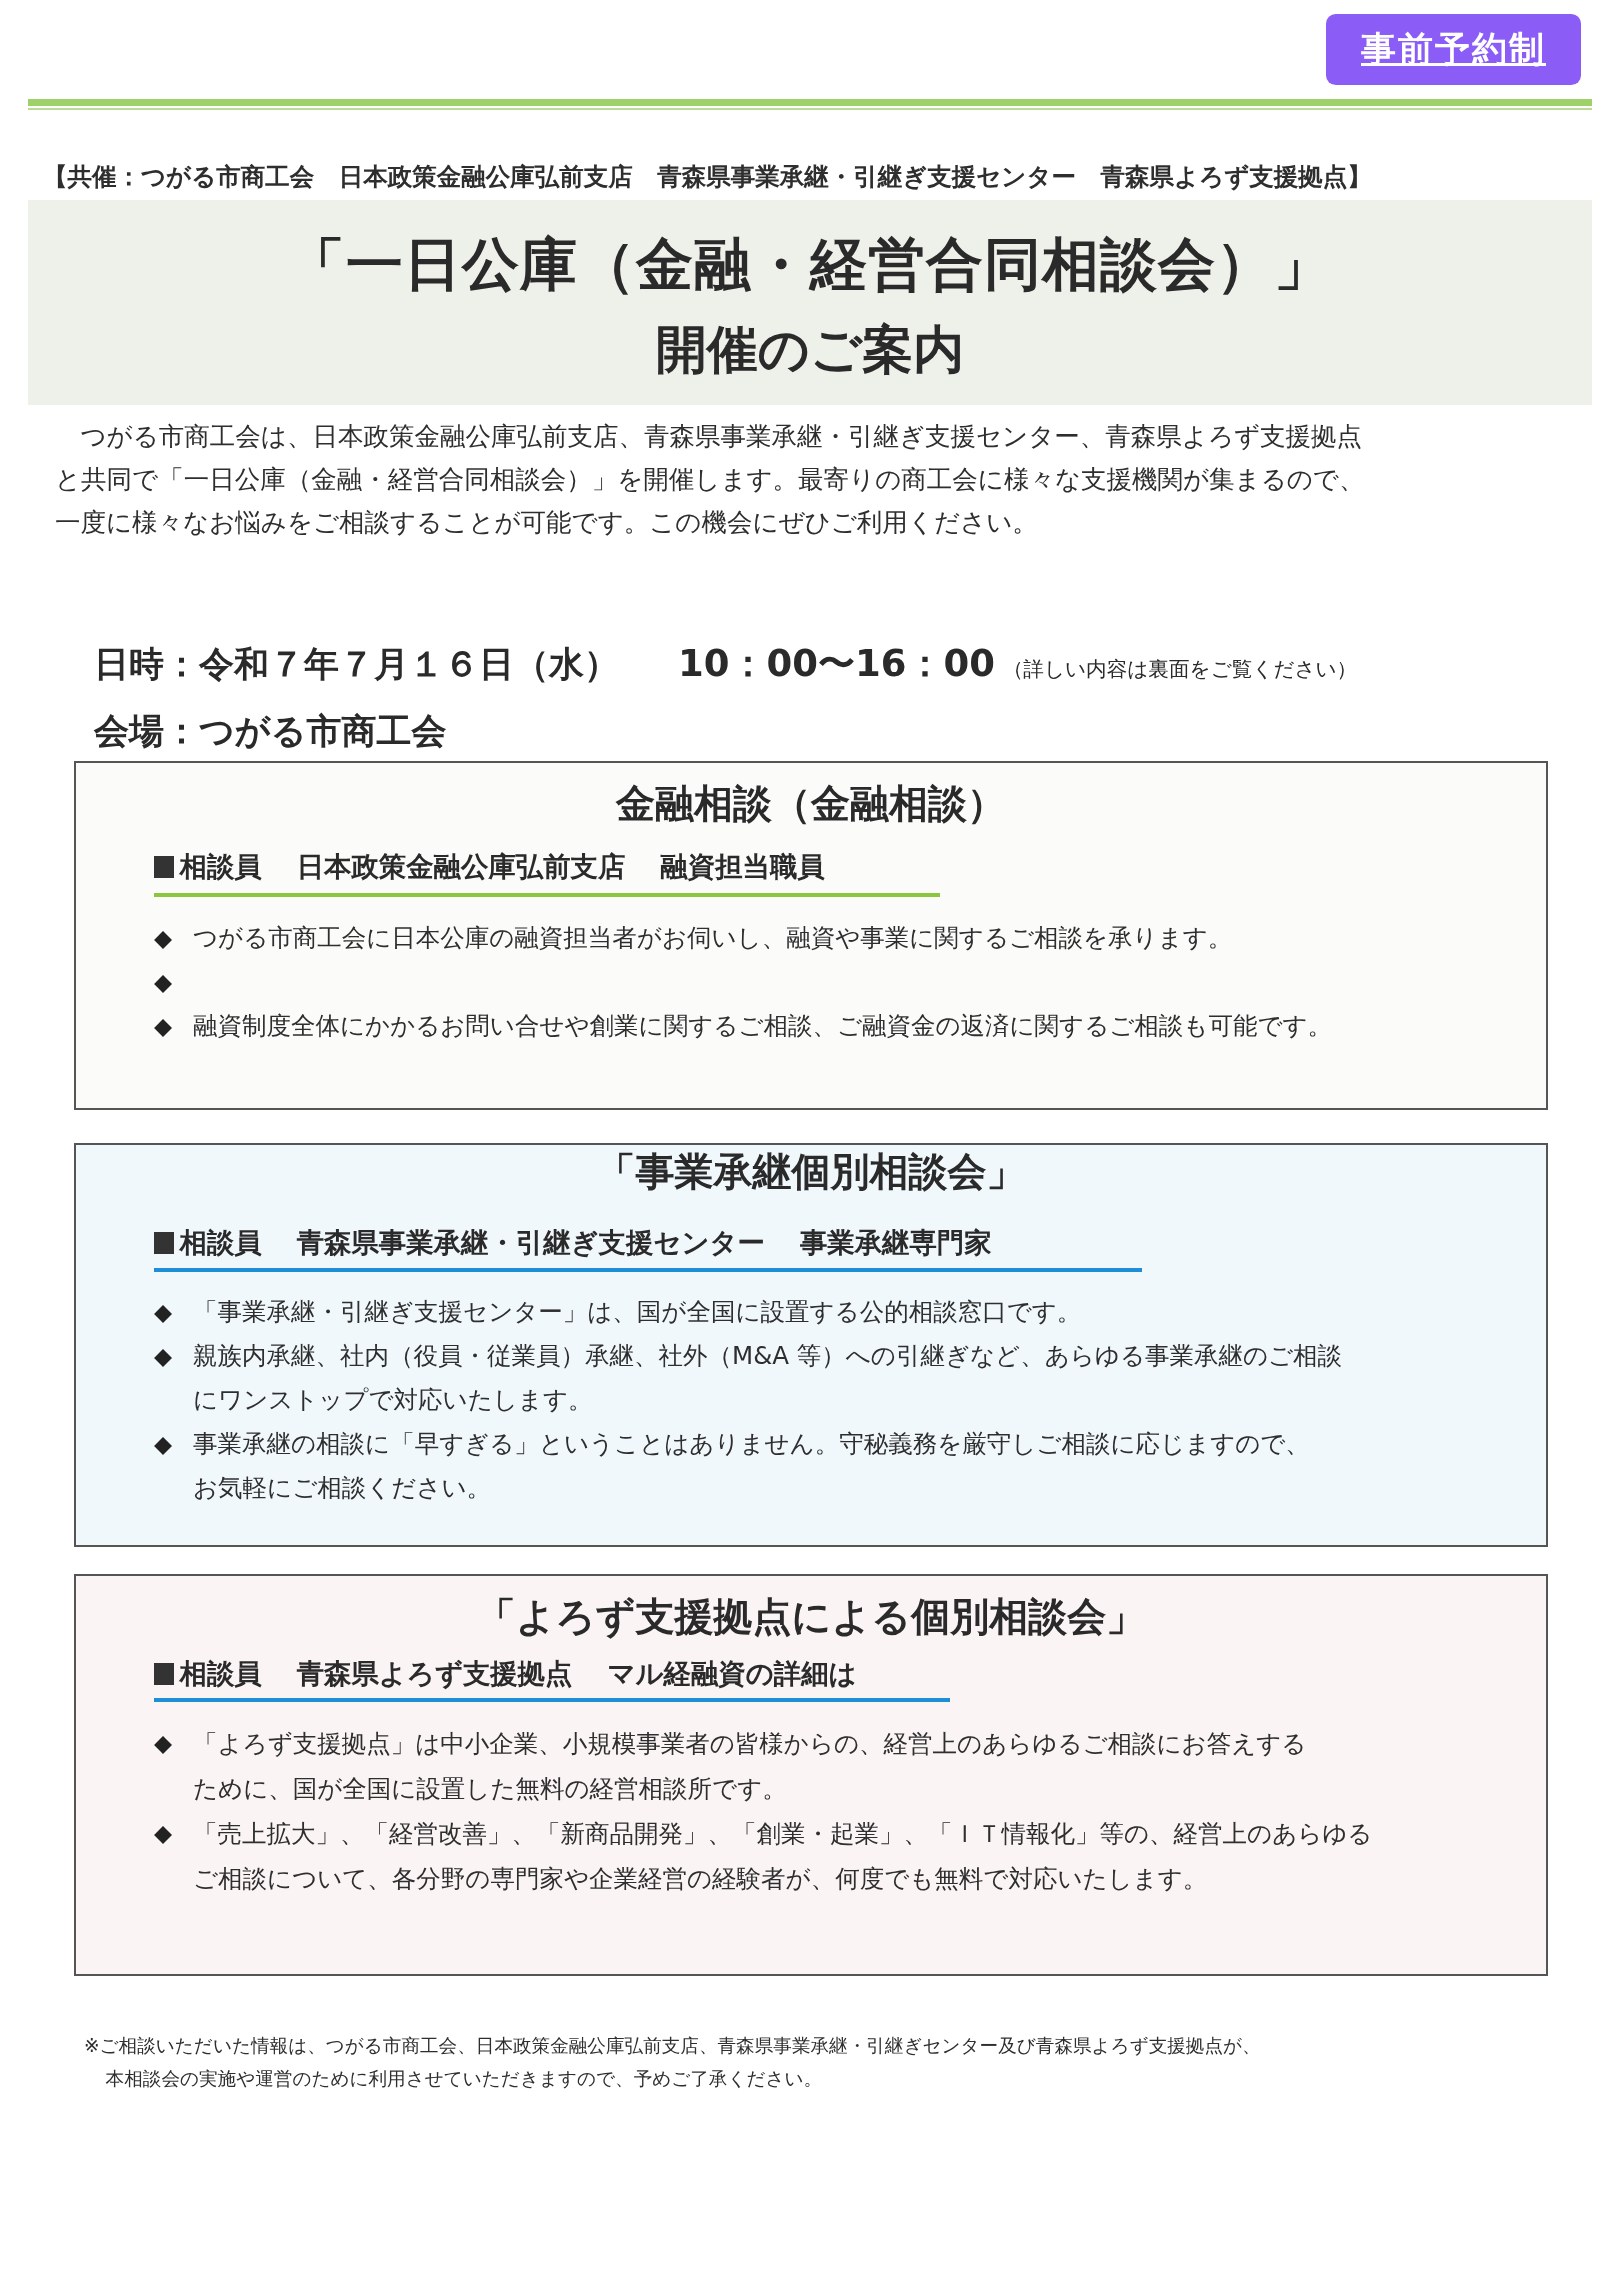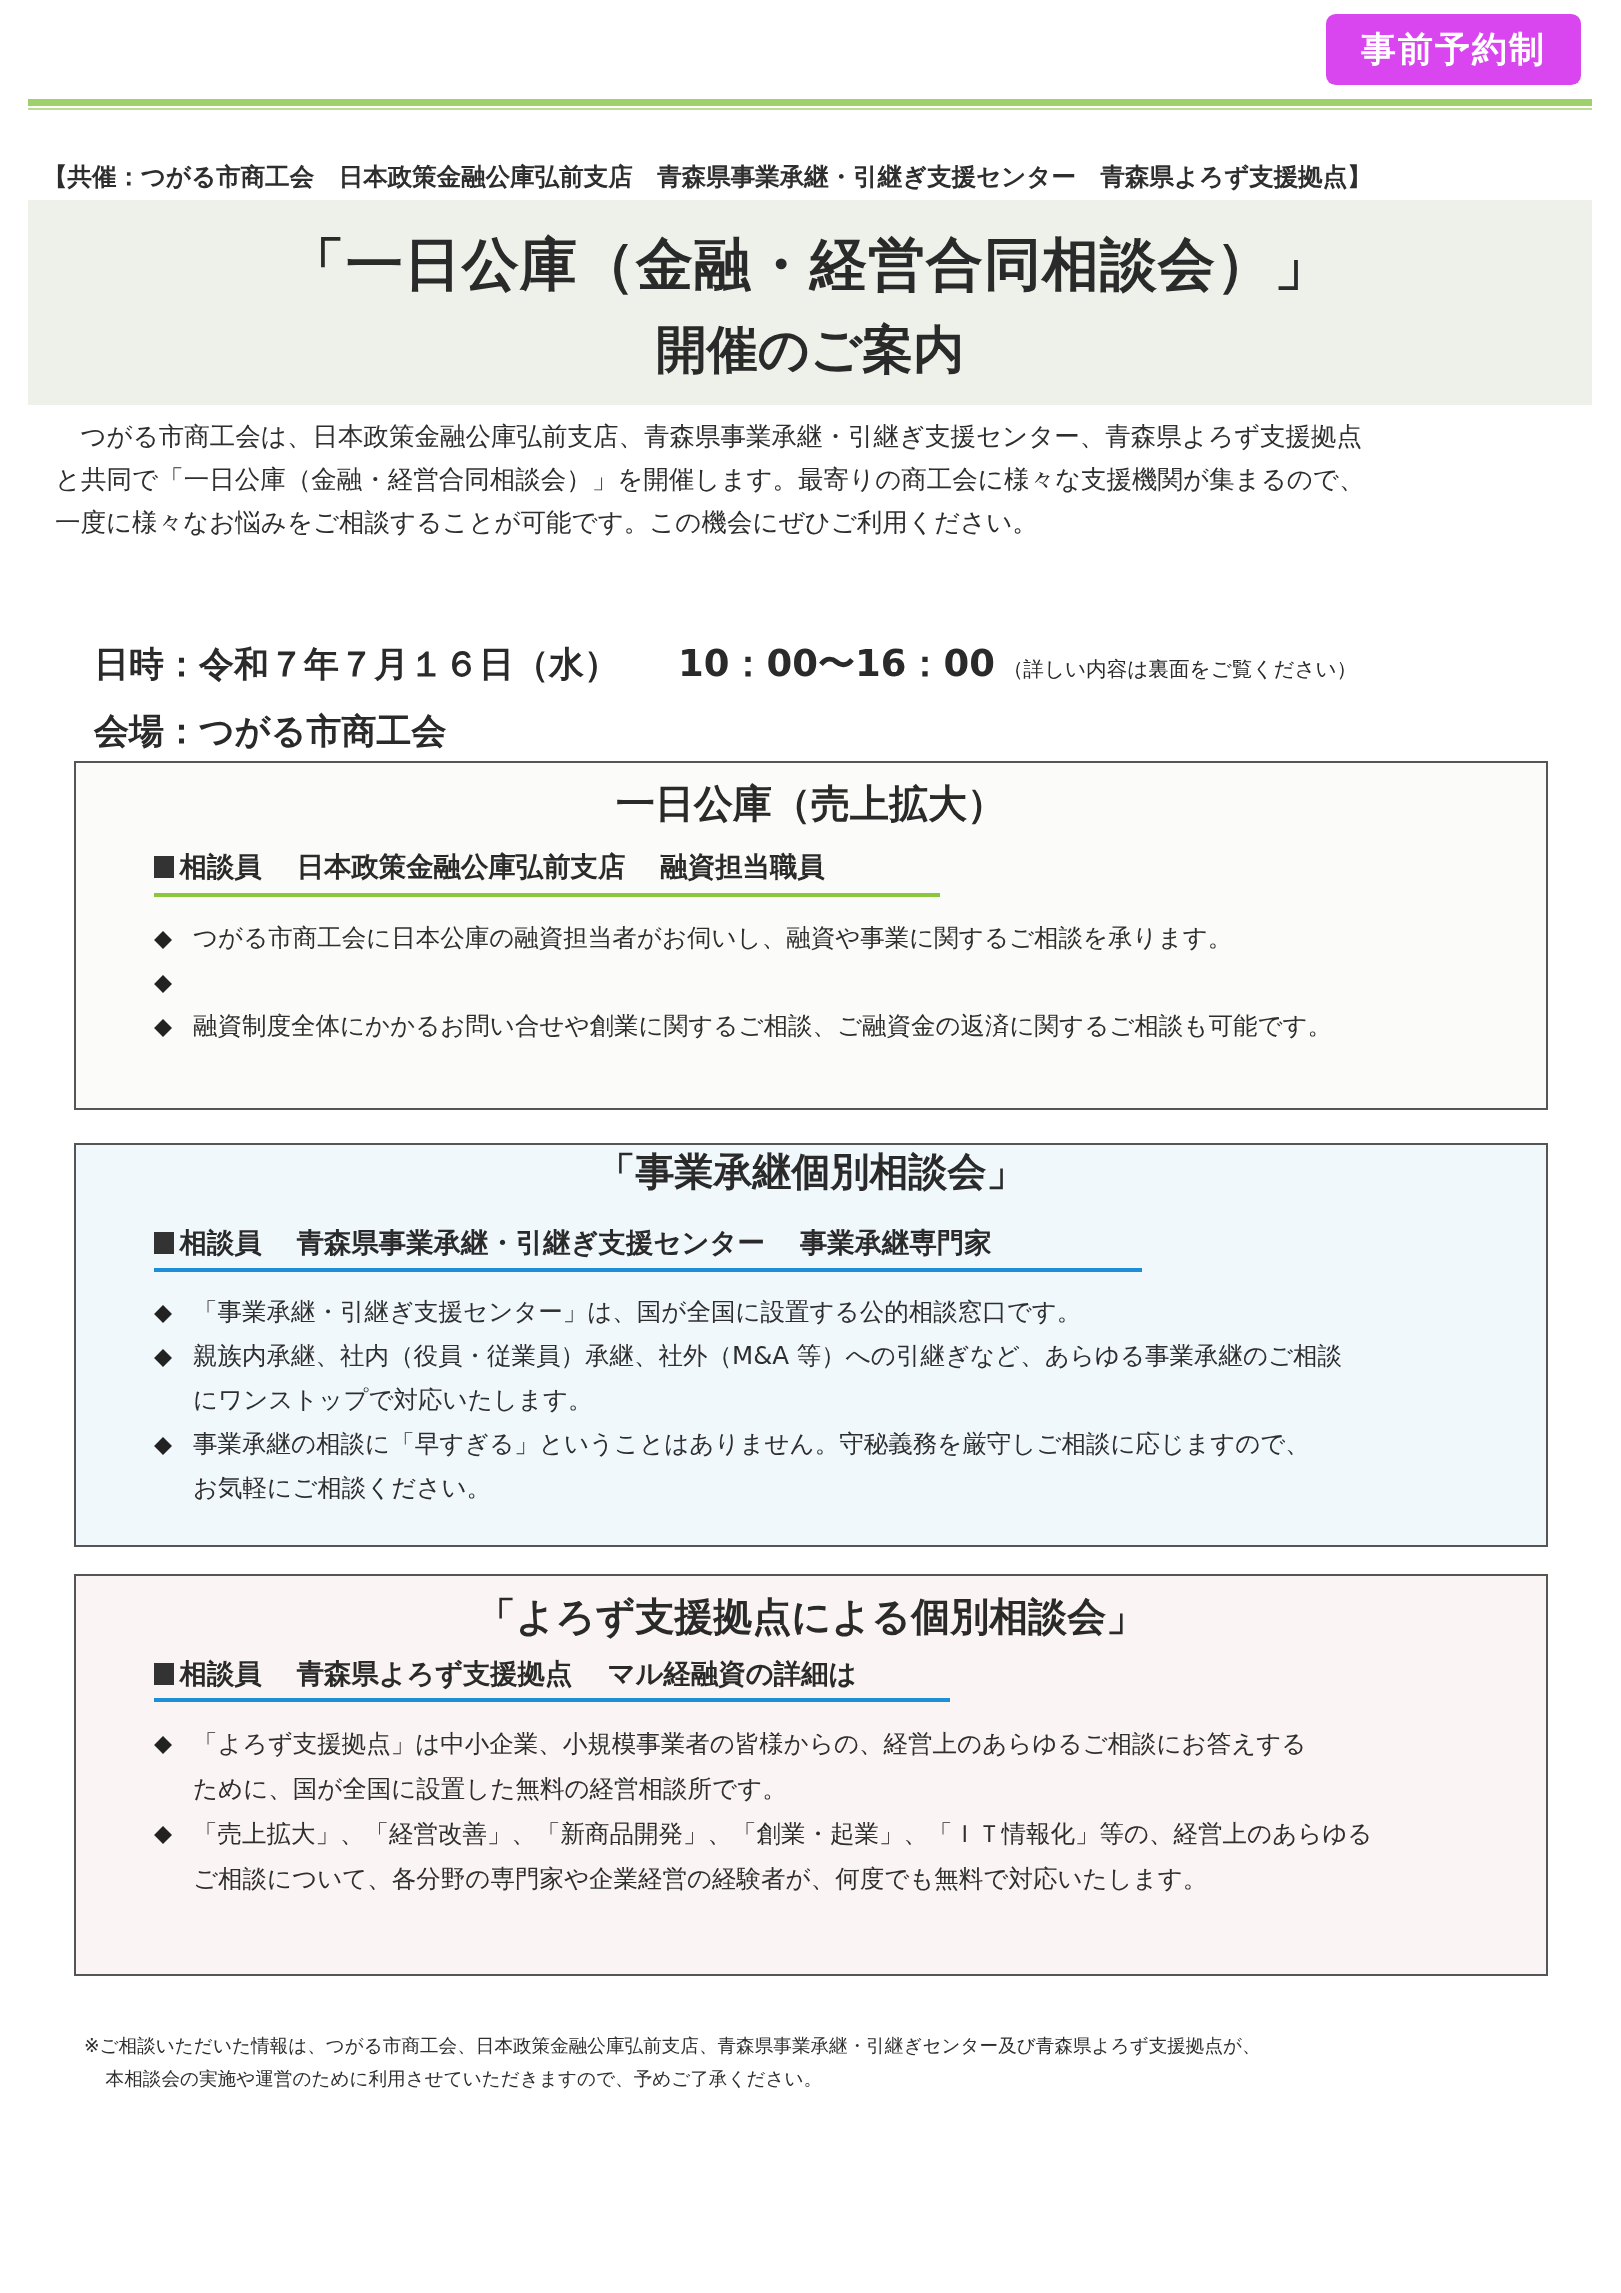--- a/index.html
+++ b/index.html
@@ -7,27 +7,28 @@
   body {
     position: relative;
     font-family: "DejaVu Sans", "Liberation Sans", sans-serif;
     color: #2b2b2b;
     overflow: hidden;
   }
   .badge {
     position: absolute;
     left: 1326px; top: 13.7px;
     width: 255px; height: 71px;
-    background: #d946ef;
+    background: #8b5cf6;
     border-radius: 9.8px;
     color: #ffffff;
     font-weight: bold;
     font-size: 35px;
     display: flex; align-items: center; justify-content: center;
     letter-spacing: 2px;
+    text-decoration: underline;
   }
   .top-rule {
     position: absolute;
     left: 28px; top: 99px;
     width: 1564px; height: 6.9px;
     background: #9fd16a;
   }
   .top-rule-thin {
     position: absolute;
     left: 28px; top: 108px;
@@ -181,21 +182,21 @@
   <p>と共同で「一日公庫（金融・経営合同相談会）」を開催します。最寄りの商工会に様々な支援機関が集まるので、</p>
   <p>一度に様々なお悩みをご相談することが可能です。この機会にぜひご利用ください。</p>
 </div>
 
 <div class="when">
   <span>日時：令和７年７月１６日（水）</span><span class="time">10：00〜16：00</span><span class="note">（詳しい内容は裏面をご覧ください）</span>
 </div>
 <div class="venue">会場：つがる市商工会</div>
 
 <div class="box b1">
-  <div class="box-title" style="top:13.7px;">一日公庫（売上拡大）</div>
+  <div class="box-title" style="top:13.7px;">金融相談（金融相談）</div>
   <div class="staff" style="top:86px;">
     <span class="sq"></span><span>相談員</span><span class="org">日本政策金融公庫弘前支店</span><span class="role">融資担当職員</span>
   </div>
   <div class="uline" style="top:130px; width:786px;"></div>
   <div class="bullets" style="top:153px; line-height:44px;">
     <div class="bullet">
         <span class="dia">◆</span>
         <span class="txt">つがる市商工会に日本公庫の融資担当者がお伺いし、融資や事業に関するご相談を承ります。</span>
       </div>
     <div class="bullet">

